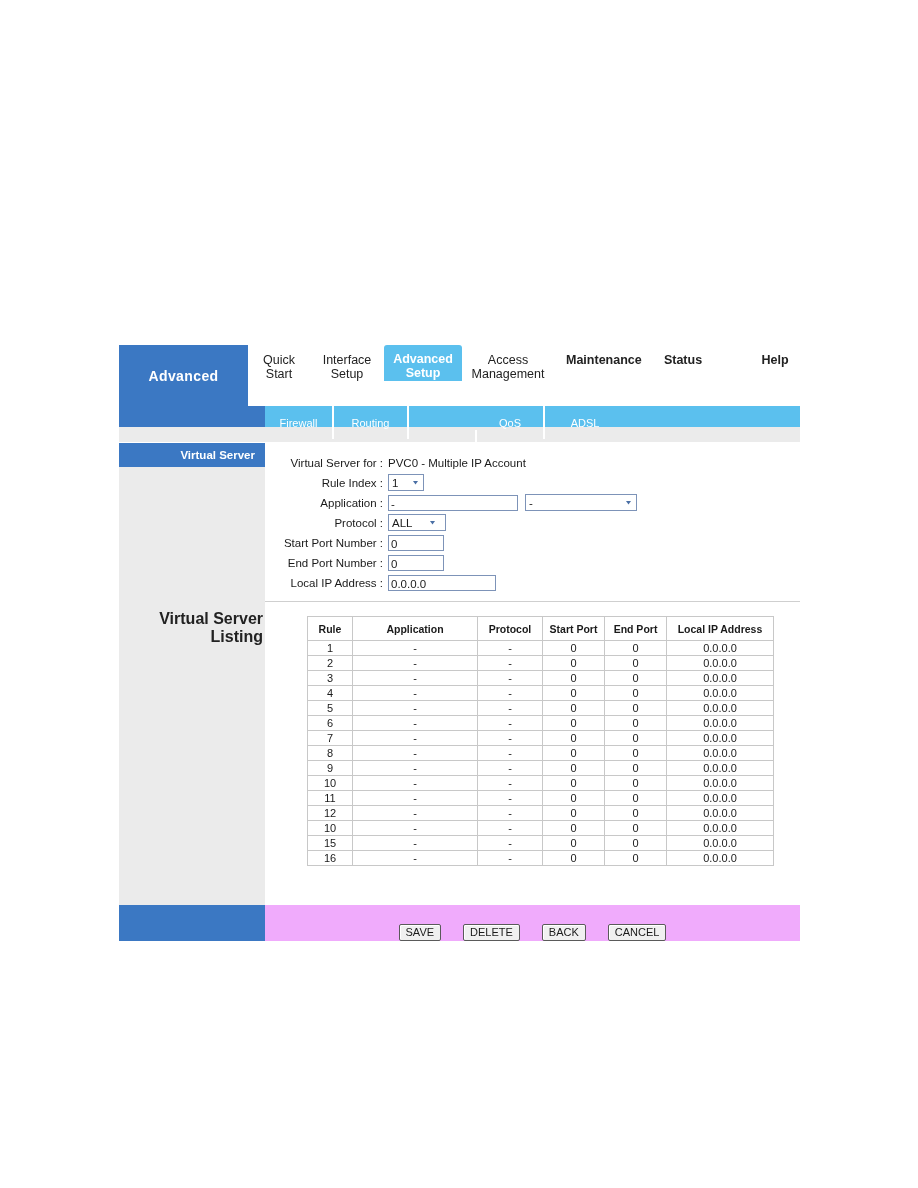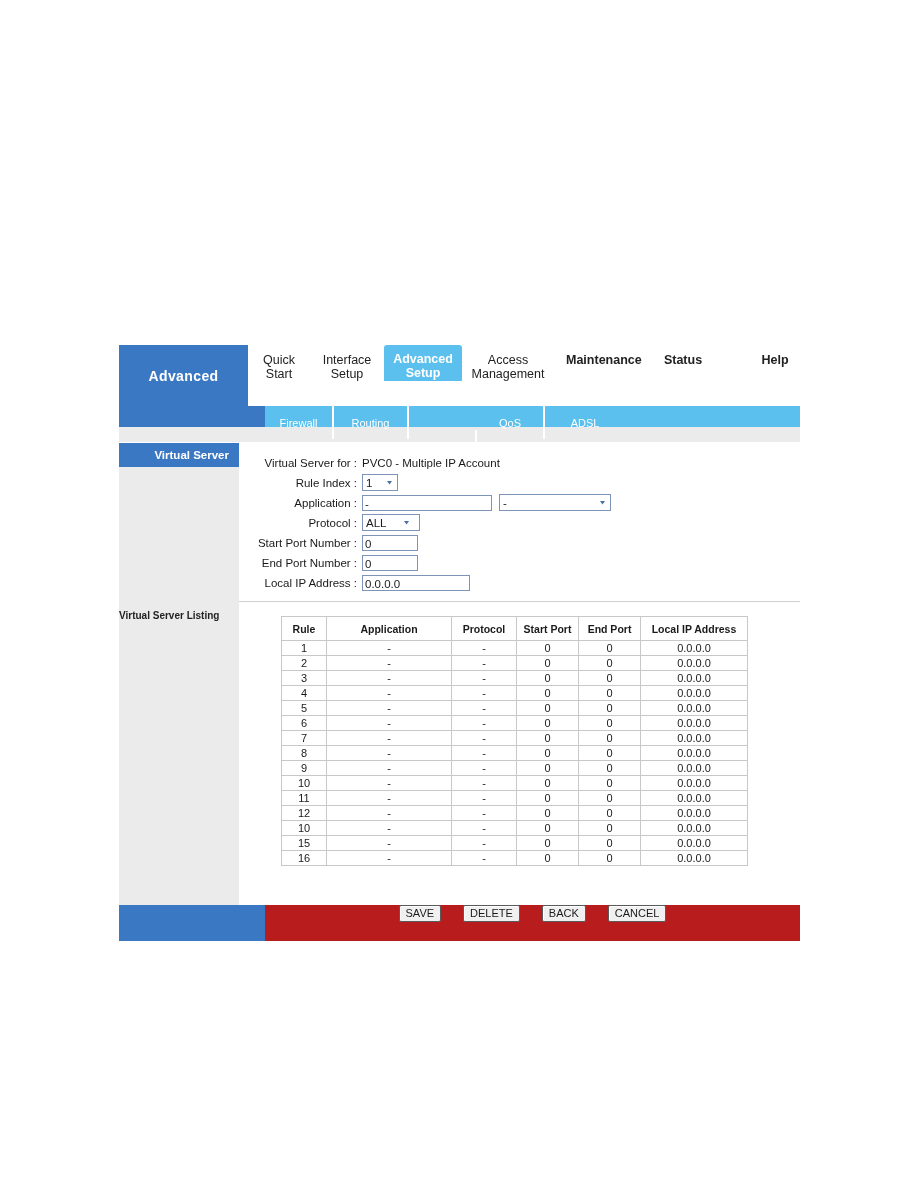--- a/index.html
+++ b/index.html
@@ -113,40 +113,40 @@
     border-bottom: 1px solid #ffffff;
   }
 
   
   .body-wrap {
     display: flex;
     background: #ffffff;
     min-height: 462px;
   }
   .sidebar {
-    width: 120px;
+    width: 146px;
     background: #ebebeb;
     flex: none;
   }
   .sidebar-title {
     background: #3b78c3;
     color: #ffffff;
     font-size: 11.5px;
     font-weight: bold;
     height: 24px;
     line-height: 24px;
     text-align: right;
     padding-right: 10px;
     box-sizing: border-box;
   }
   .sidebar-sub {
-    font-size: 10px;
+    font-size: 16px;
     font-weight: bold;
     color: #222222;
-    text-align: left;
+    text-align: right;
     padding-right: 2px;
     margin-top: 143px;
   }
   .content {
     flex: 1;
     background: #ffffff;
     padding-top: 10px;
     position: relative;
   }
 
@@ -256,24 +256,24 @@
     align-items: center;
   }
   .footer-left {
     width: 146px;
     background: #3b78c3;
     height: 36px;
     flex: none;
   }
   .footer-right {
     flex: 1;
-    background: #b91c1c;
+    background: #f0abfc;
     height: 36px;
     display: flex;
-    align-items: flex-start;
+    align-items: flex-end;
     justify-content: center;
     gap: 22px;
   }
   .btn {
     background: #f0f0f0;
     border: 1px solid #5a5a5a;
     border-radius: 2px;
     font-size: 11px;
     color: #1a1a1a;
     height: 17px;

